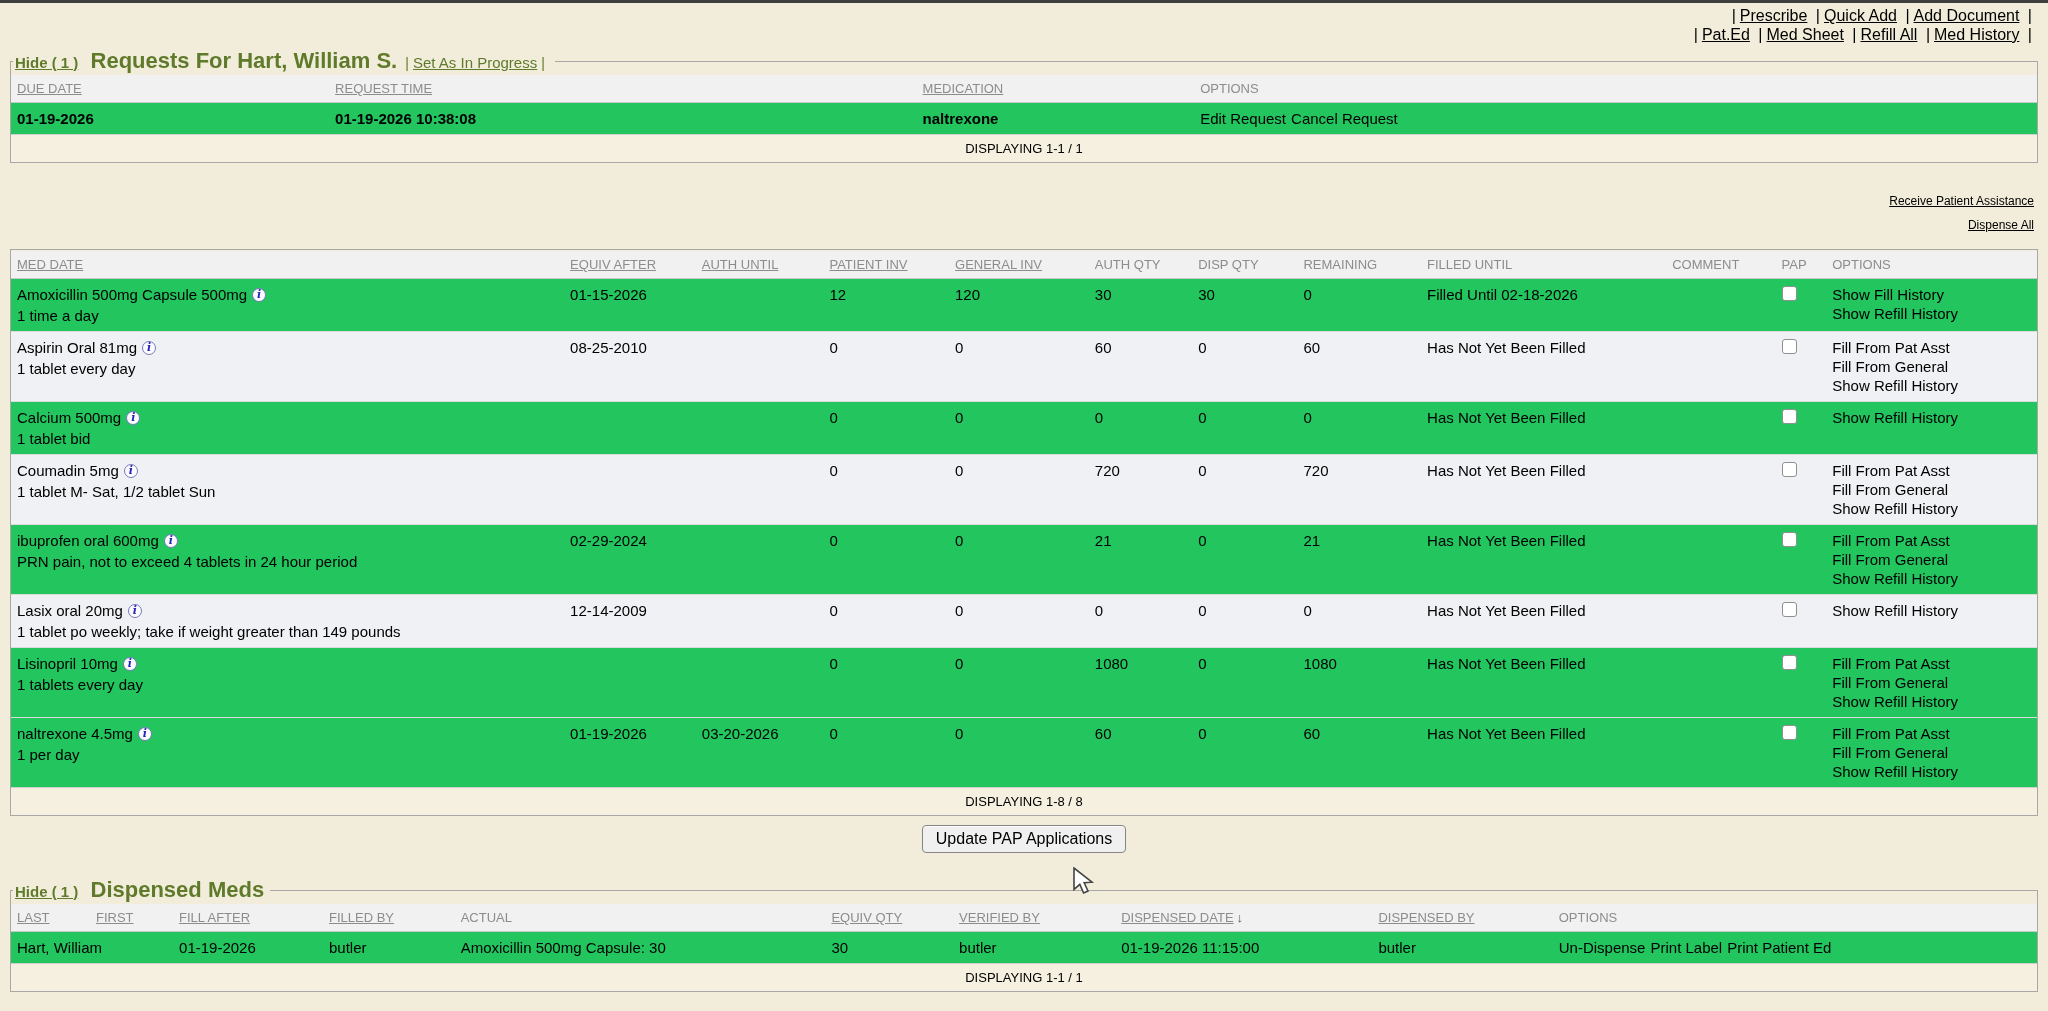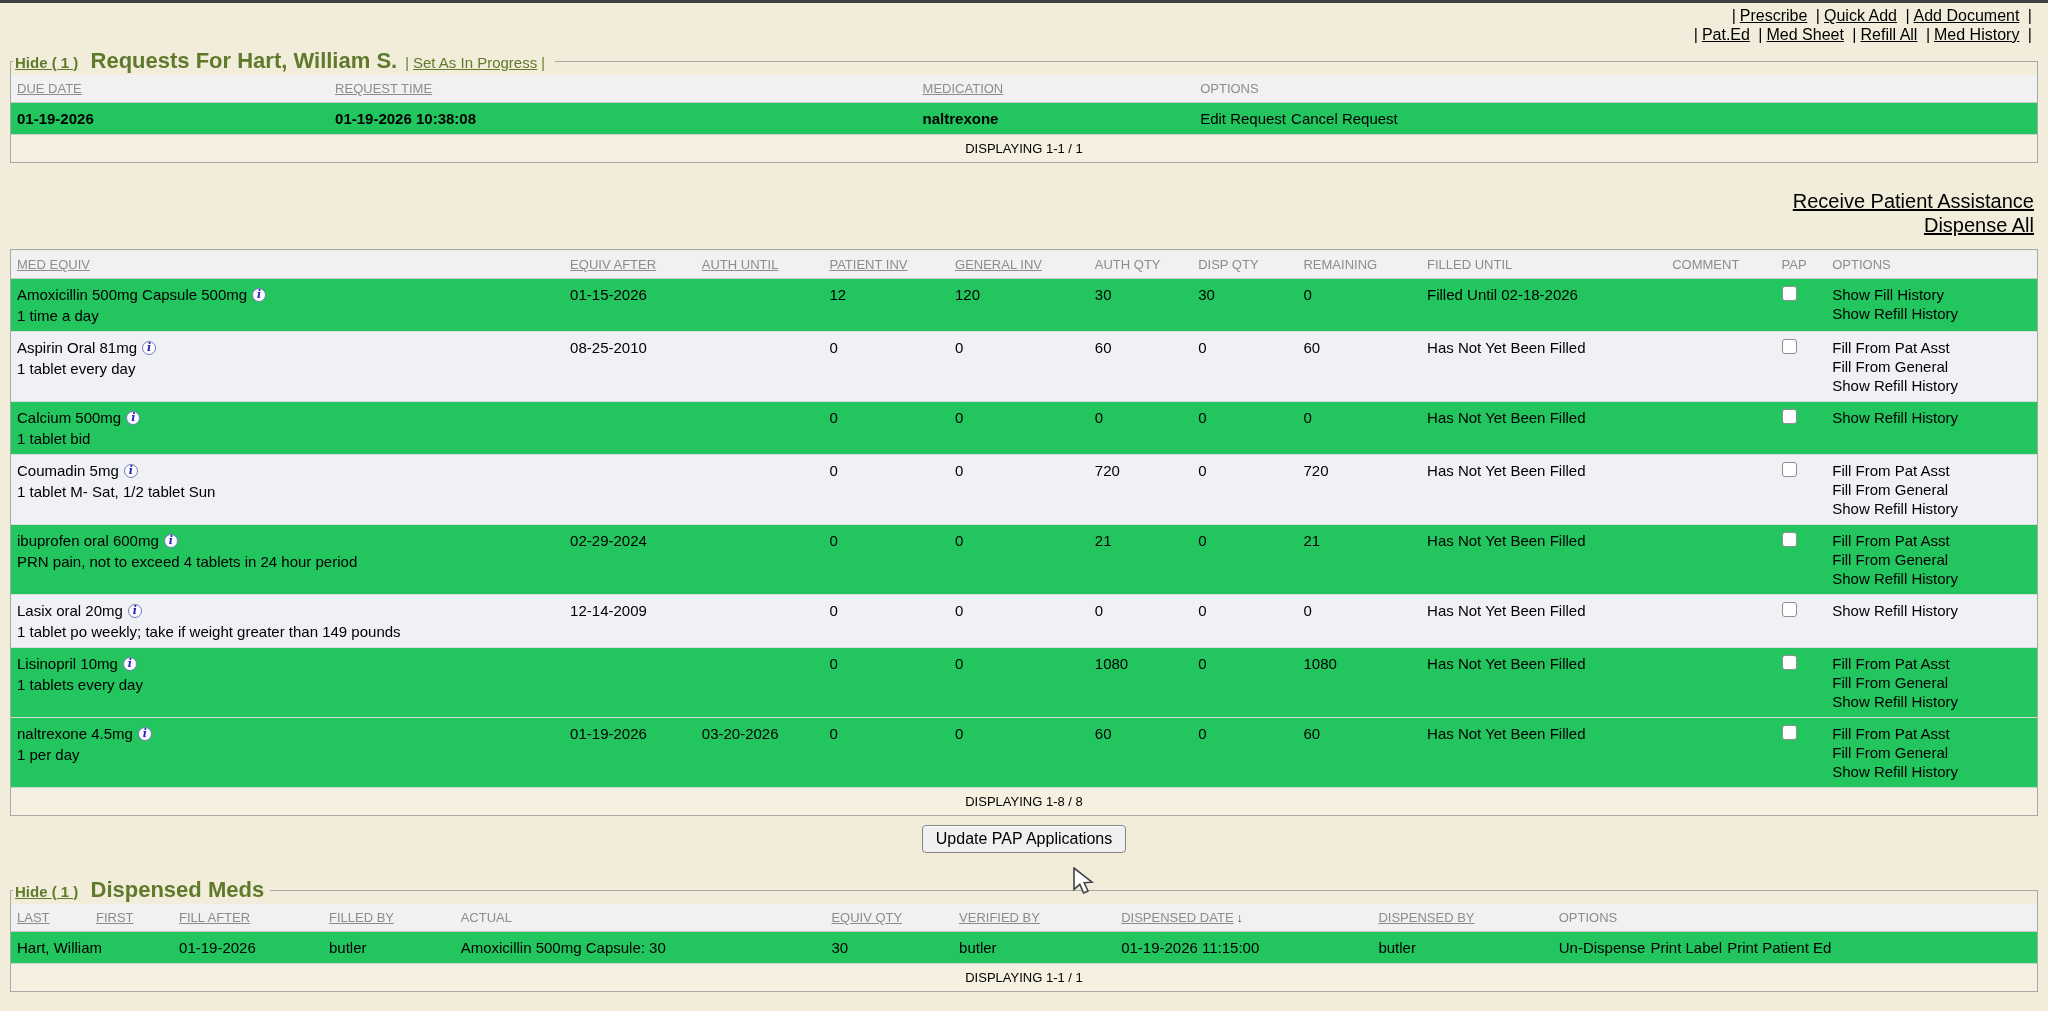--- a/index.html
+++ b/index.html
@@ -50,21 +50,21 @@
     color:#2424bb; font-family:"DejaVu Serif", serif; font-style:italic; font-weight:bold;
     font-size:11px; text-align:center; vertical-align:2px; cursor:pointer;
   }
   .checkbox {
     display:inline-block; width:15px; height:15px; background:#fff;
     border:1px solid #8f8f8f; border-radius:3px; cursor:pointer; margin-top:1px;
   }
   .sort-icon { color:#555; font-size:13px; margin-left:3px; text-decoration:none; display:inline-block; }
 
   
-  .right-links { text-align:right; padding:26px 14px 12px; font-size:20px; line-height:24px; }
+  .right-links { text-align:right; padding:26px 14px 12px; font-size:12px; line-height:24px; }
   .right-links a { display:block; color:#000; text-decoration:underline; cursor:pointer; }
 
   
   .button-row { text-align:center; padding:9px 0 24px; }
   .pap-button {
     font-family:"Liberation Sans", sans-serif; font-size:16px; color:#000;
     padding:4px 13px; background:#f0f0f0; border:1px solid #868686; border-radius:4px;
     box-shadow: inset 0 1px 0 #ffffff; cursor:pointer;
   }
   .cursor { position:absolute; left:1072px; top:867px; }
@@ -145,21 +145,21 @@
         <col style="width:5.1%">
         <col style="width:5.2%">
         <col style="width:6.1%">
         <col style="width:12.1%">
         <col style="width:5.4%">
         <col style="width:2.5%">
         <col style="width:10.4%">
     </colgroup>
     <thead>
       <tr>
-        <th class="u">MED EQUIV</th>
+        <th class="u">MED DATE</th>
         <th class="u">EQUIV AFTER</th>
         <th class="u">AUTH UNTIL</th>
         <th class="u">PATIENT INV</th>
         <th class="u">GENERAL INV</th>
         <th>AUTH QTY</th>
         <th>DISP QTY</th>
         <th>REMAINING</th>
         <th>FILLED UNTIL</th>
         <th>COMMENT</th>
         <th>PAP</th>

